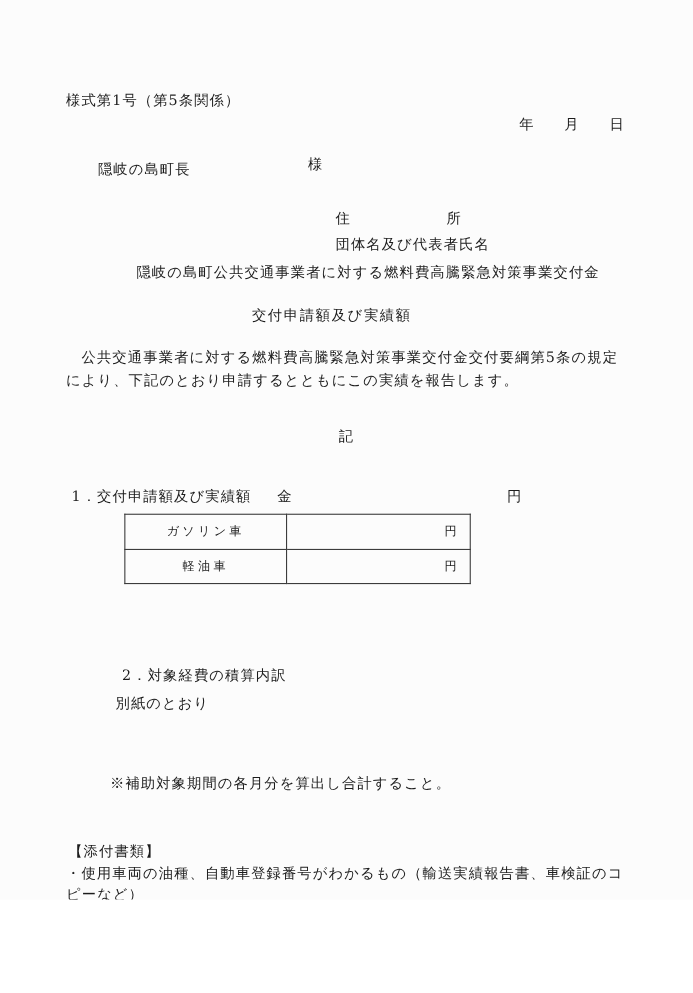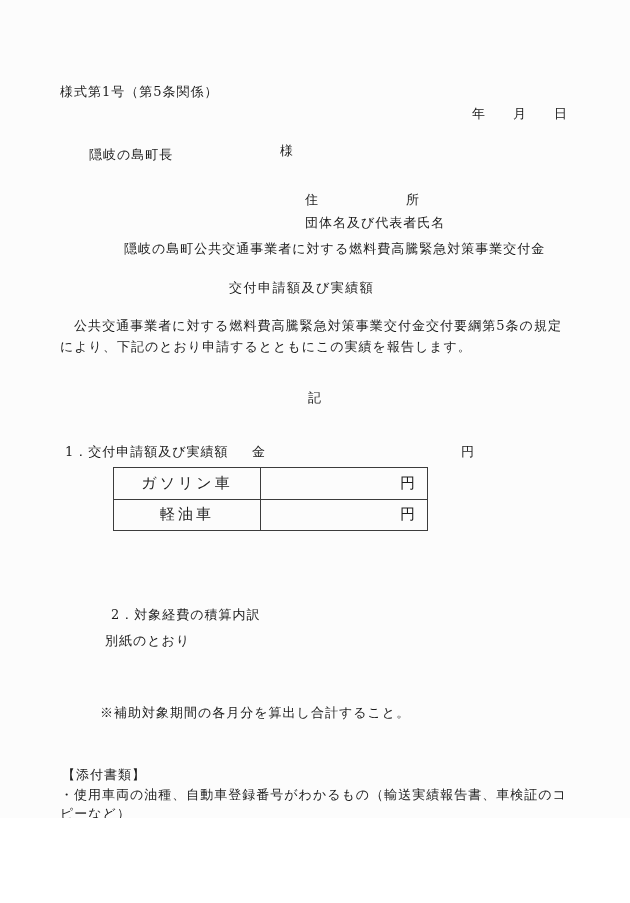--- a/index.html
+++ b/index.html
@@ -47,21 +47,21 @@
   .fuel-table {
     position: absolute;
     left: 113px; top: 467px;
     border-collapse: collapse;
     table-layout: fixed;
   }
   .fuel-table td {
     border: 1px solid #3c3c3c;
     height: 30.6px;
     padding: 0;
-    font-size: 15px;
+    font-size: 11px;
     color: #1c1c1c;
   }
   .fuel-table td.label-cell {
     width: 146px;
     text-align: center;
     letter-spacing: 3px;
   }
   .fuel-table td.unit-cell {
     width: 155px;
     text-align: right;

